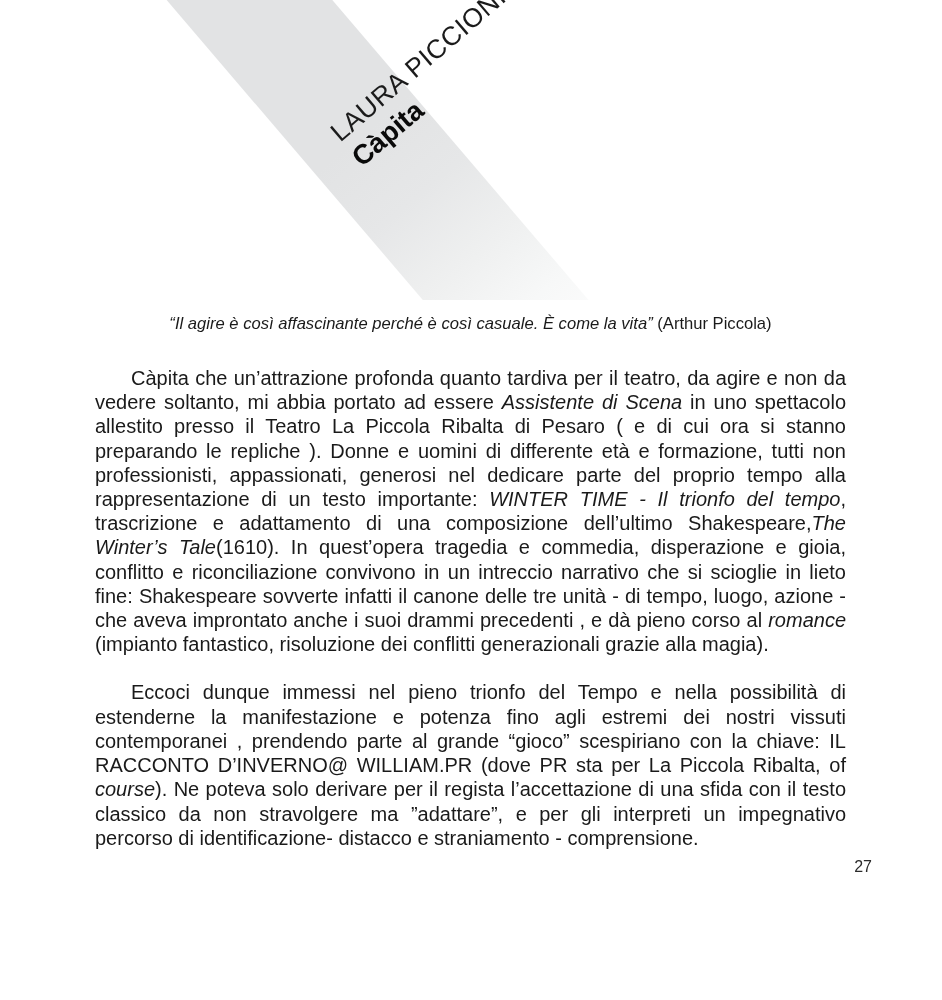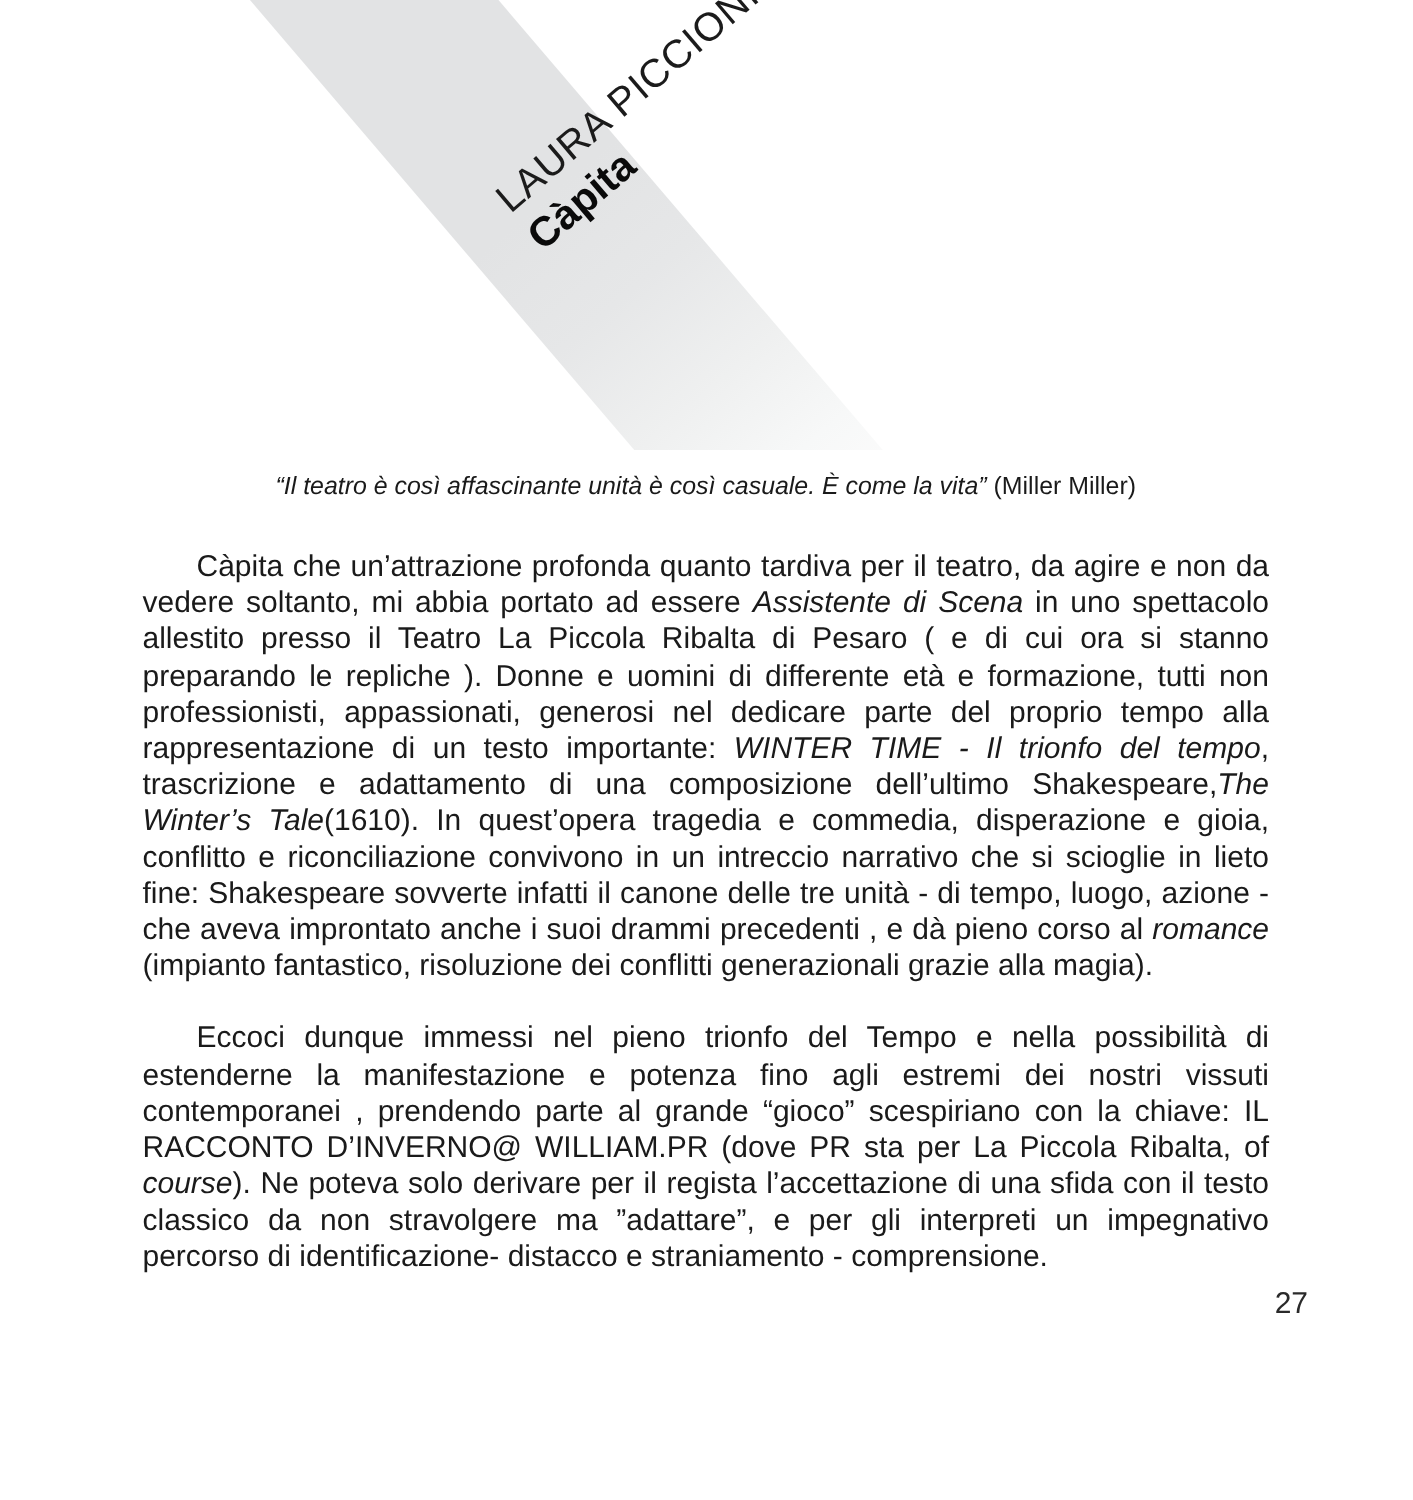--- a/index.html
+++ b/index.html
@@ -102,41 +102,41 @@
     hyphens: none;
   }
   p.body:last-child { margin-bottom: 0; }
   .i { font-style: italic; }
 
   
   #page-number {
     position: absolute;
     right: 70px;
     top: 858px;
-    font-size: 20px;
+    font-size: 16px;
     color: #2a2a2a;
     text-align: right;
   }
 </style>
 </head>
 <body>
 
 <div id="page">
 
   <div id="banner-area">
     <div id="banner-stripe"></div>
     <div id="banner-text">
       <span id="banner-author">LAURA PICCIONI</span>
       <span id="banner-title">Càpita</span>
     </div>
   </div>
 
   <div id="content">
 
-    <p class="epigraph"><span class="q">“Il teatro è così affascinante unità è così casuale. È come la vita”</span><span class="attrib"> (Miller Miller)</span></p>
+    <p class="epigraph"><span class="q">“Il agire è così affascinante perché è così casuale. È come la vita”</span><span class="attrib"> (Arthur Piccola)</span></p>
 
     <p class="body"><span>Càpita che un’attrazione profonda quanto tardiva per il teatro,  da agire e non  da vedere soltanto,  mi abbia portato ad essere  </span><span class="i">Assistente di Scena</span><span> in uno spettacolo allestito presso il Teatro La Piccola Ribalta di Pesaro ( e di cui ora si stanno preparando le repliche ).  Donne e uomini di differente età e formazione, tutti  non professionisti, appassionati, generosi  nel dedicare parte del proprio tempo alla rappresentazione di un testo importante:  </span><span class="i">WINTER  TIME  - Il trionfo del  tempo</span><span>, trascrizione e adattamento di una composizione dell’ultimo Shakespeare,</span><span class="i">The Winter’s Tale</span><span>(1610).  In quest’opera tragedia e commedia, disperazione e gioia, conflitto e riconciliazione  convivono in un intreccio narrativo che si scioglie in lieto fine: Shakespeare sovverte infatti  il canone delle tre unità  - di tempo, luogo, azione -  che aveva improntato anche i suoi drammi precedenti , e dà pieno corso al </span><span class="i">romance</span><span> (impianto fantastico, risoluzione dei conflitti generazionali grazie alla magia).</span></p>
 
     <p class="body"><span>Eccoci dunque immessi nel pieno trionfo del Tempo e nella possibilità di estenderne la manifestazione e potenza fino agli estremi dei nostri vissuti contemporanei , prendendo parte al  grande  “gioco” scespiriano con la chiave: IL RACCONTO D’INVERNO@ WILLIAM.PR (dove PR sta per La Piccola Ribalta, of </span><span class="i">course</span><span>). Ne poteva  solo derivare per il regista l’accettazione di una sfida  con il testo classico da non stravolgere ma ”adattare”,   e per gli interpreti  un impegnativo percorso di identificazione- distacco  e straniamento  - comprensione.</span></p>
 
   </div>
 
   <div id="page-number">27</div>
 
 </div>

